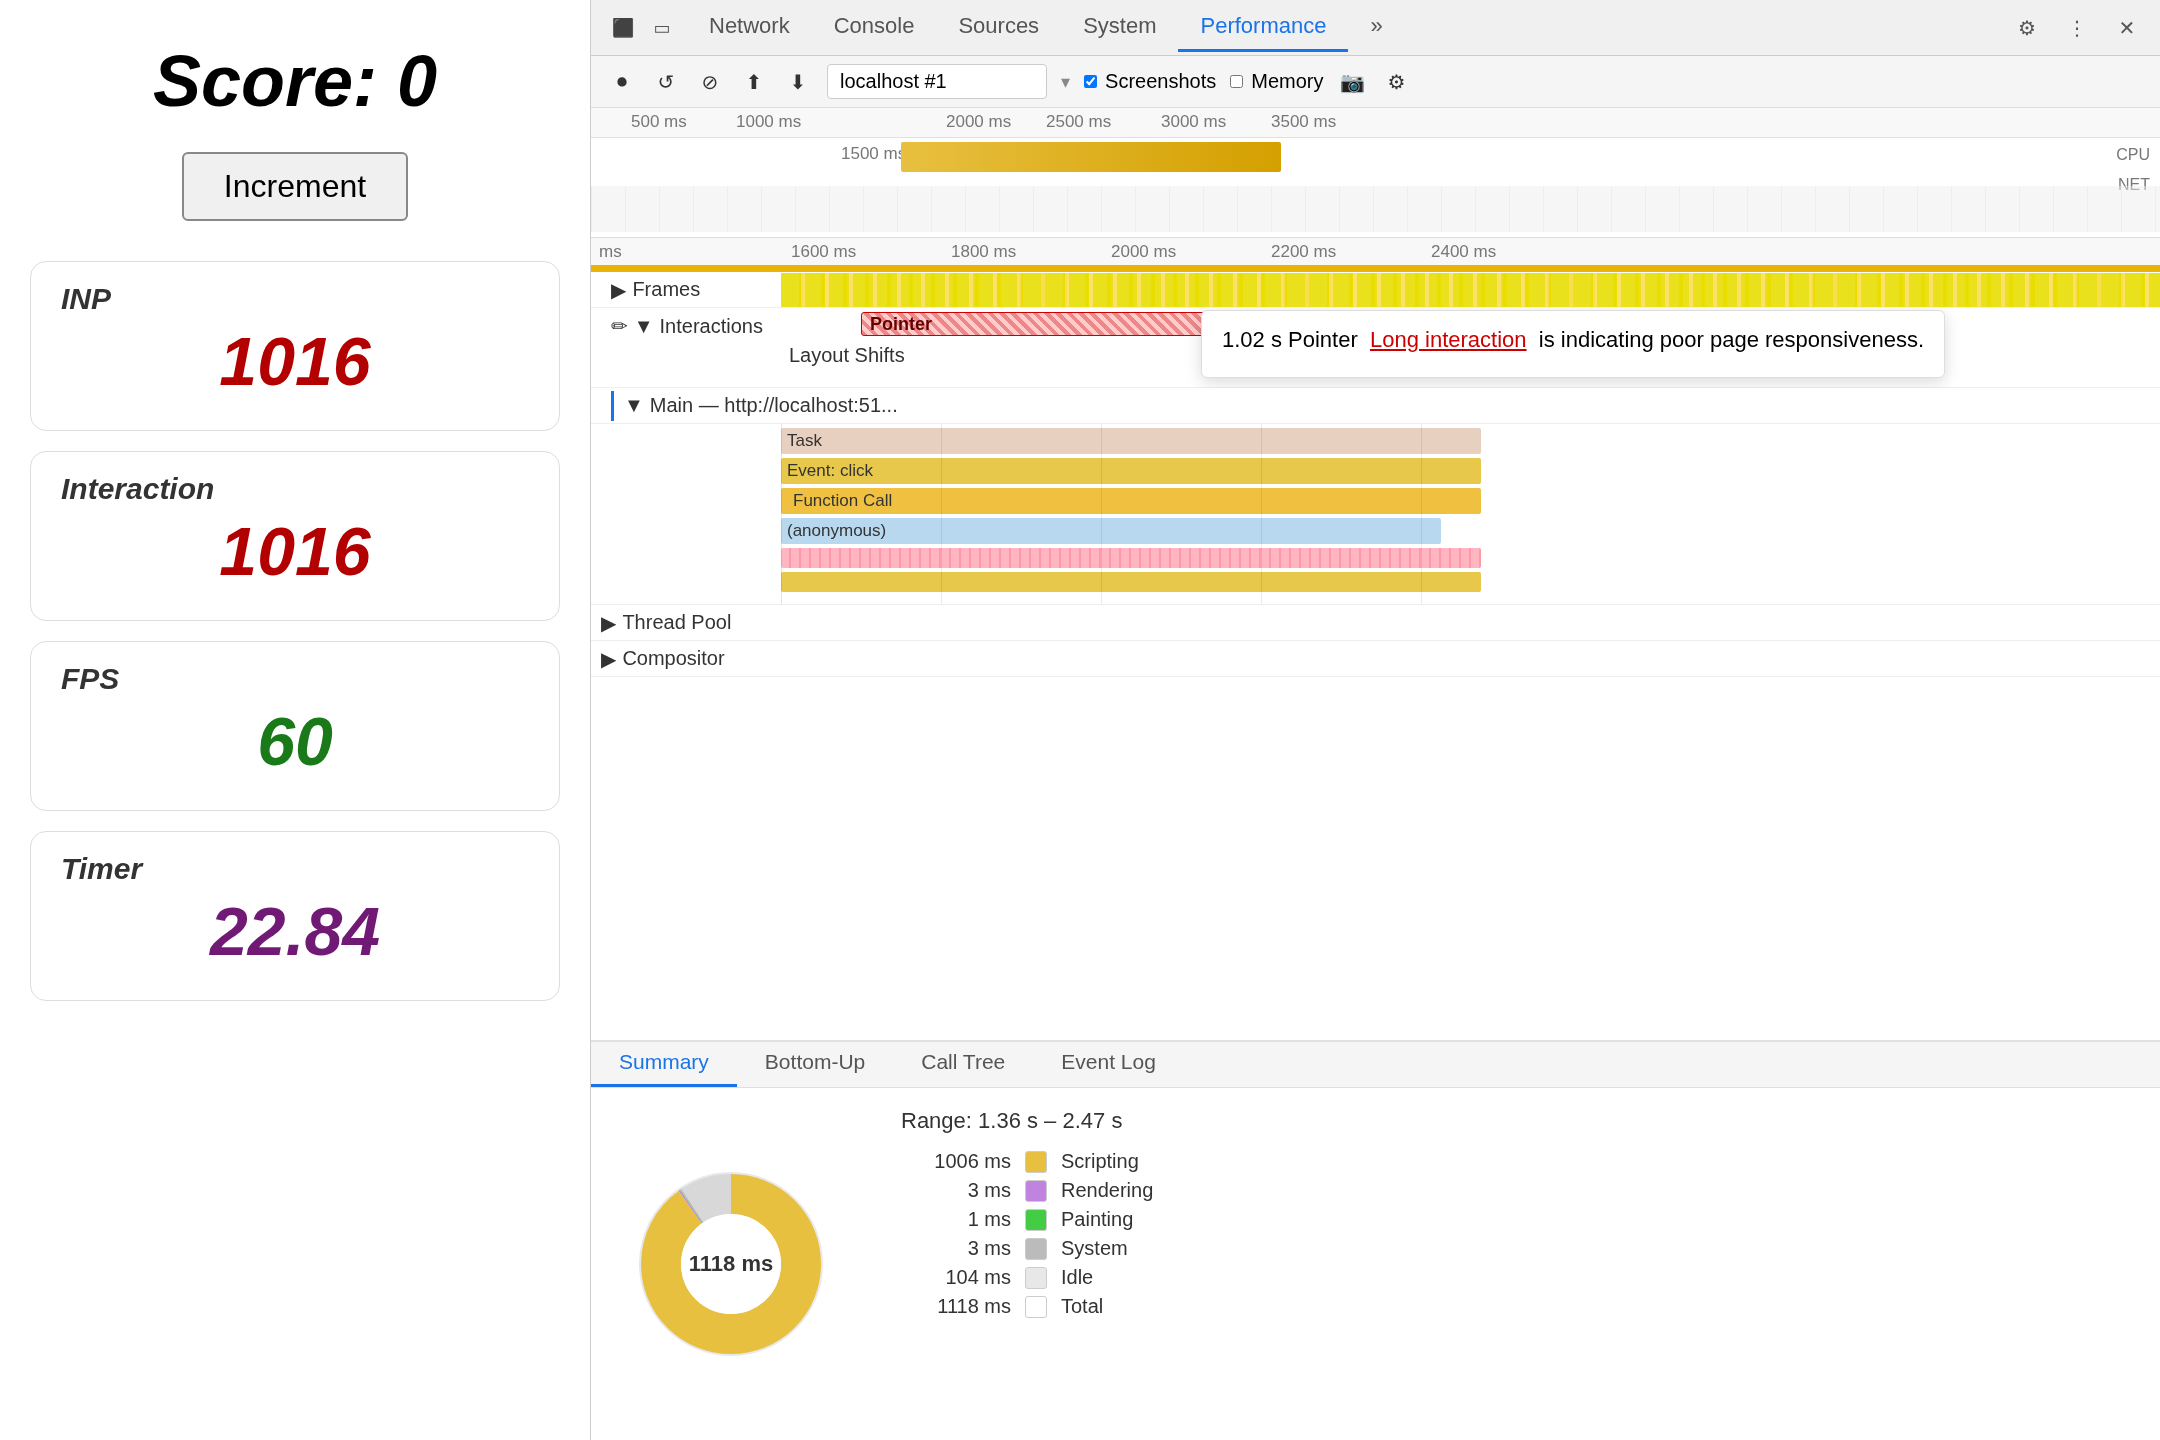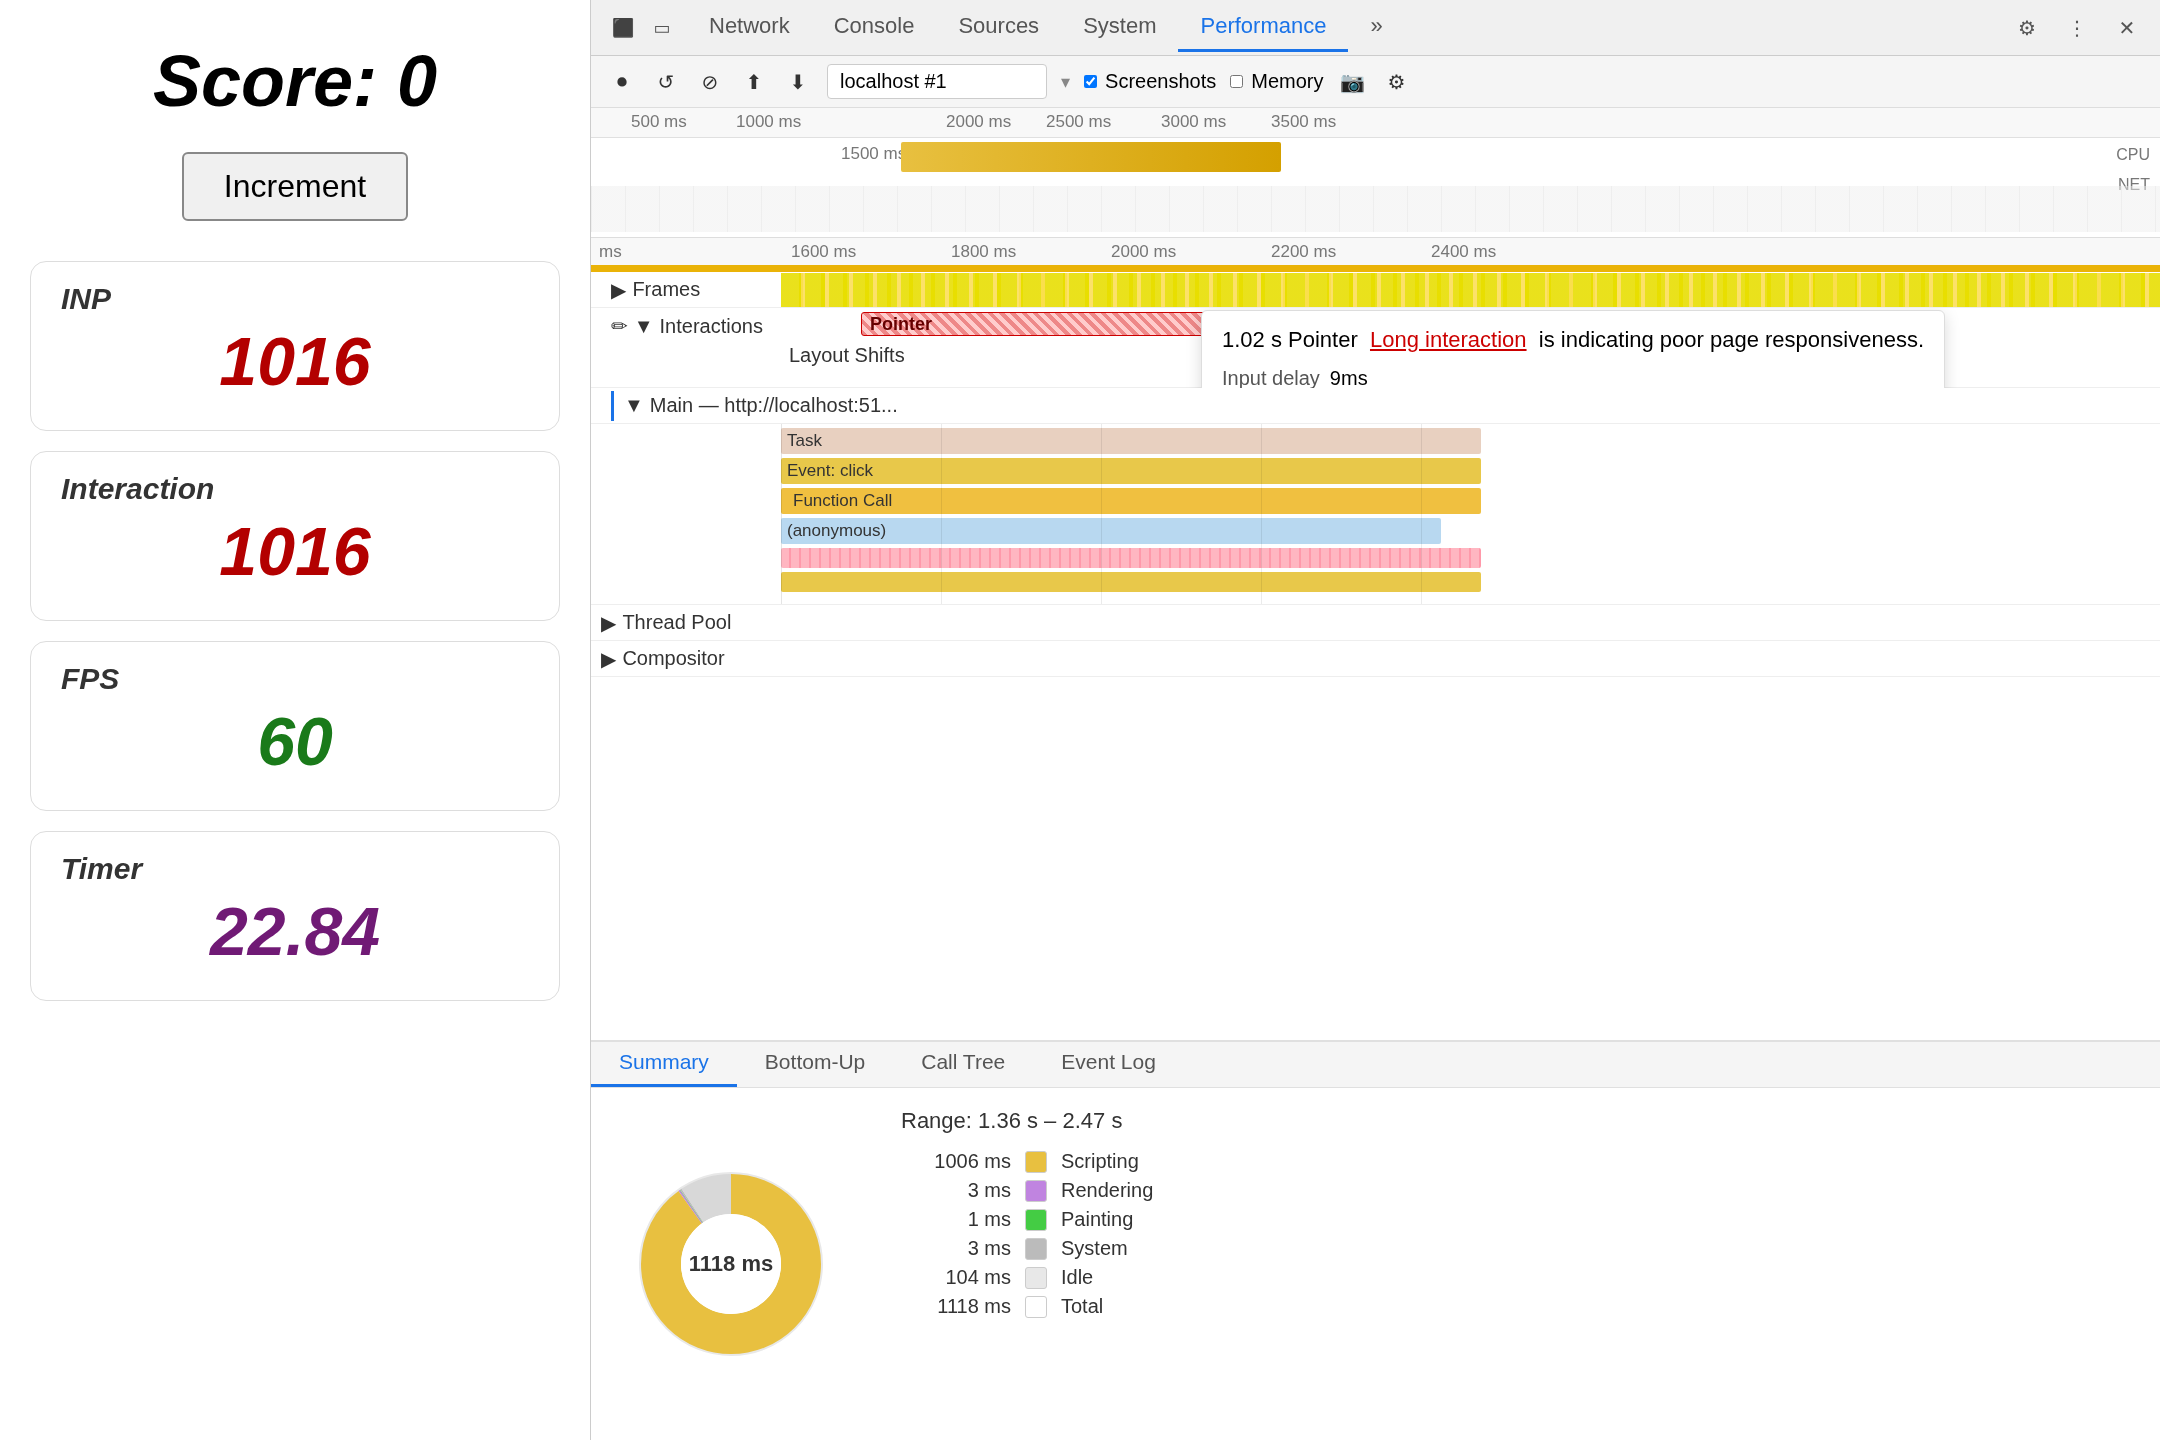--- a/index.html
+++ b/index.html
@@ -572,24 +572,20 @@
         <div style="position:absolute; top:36px; left:0; font-size:20px; color:#333; padding-left:8px; display:flex; align-items:center; gap:4px;">
           <span>Layout Shifts</span>
         </div>
 
         <div class="tooltip" style="top:2px; left:420px;">
           <div class="tooltip-title">
             <span>1.02 s  Pointer</span>
             &nbsp;<span class="tooltip-link">Long interaction</span>
             &nbsp;<span>is indicating poor page responsiveness.</span>
           </div>
-          <div class="tooltip-row">
-            <span class="tooltip-key">Input delay</span>
-            <span class="tooltip-val">9ms</span>
-          </div>
 
         </div>
       </div>
     </div>
 
     <div class="main-thread-section">
       <div class="main-thread-header">
         <div style="width:3px; height:30px; background:#1a73e8; margin-right:4px;"></div>
         <span>▼</span>
         <span>Main — http://localhost:51...</span>

